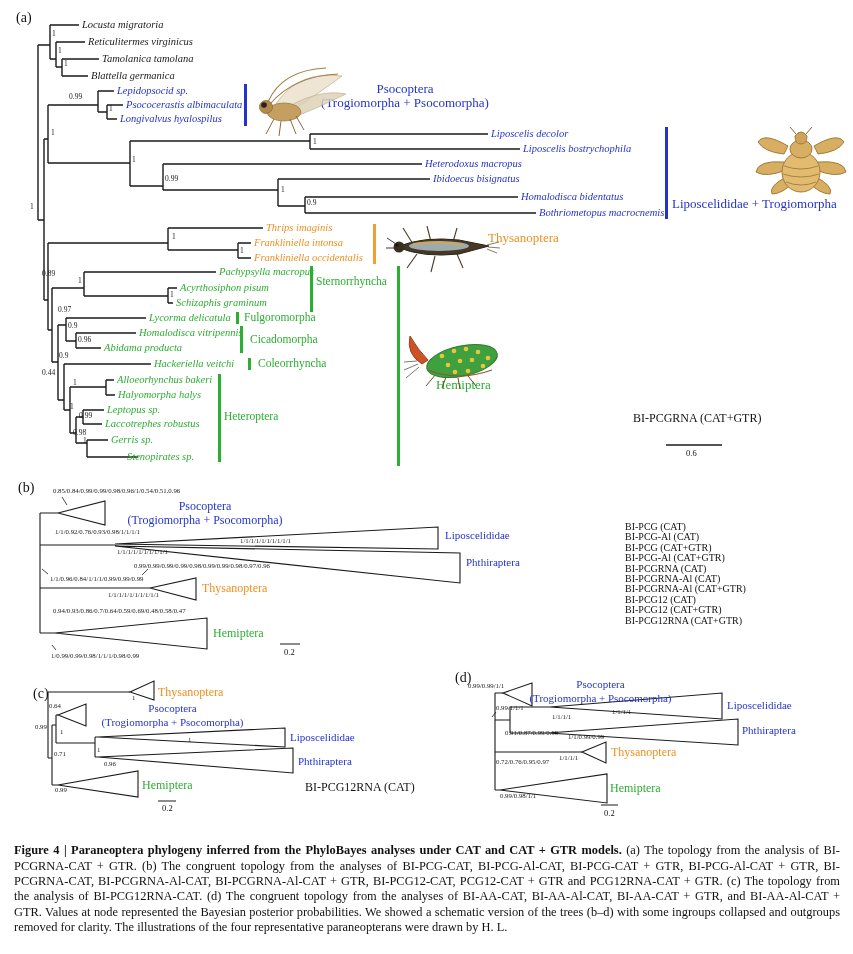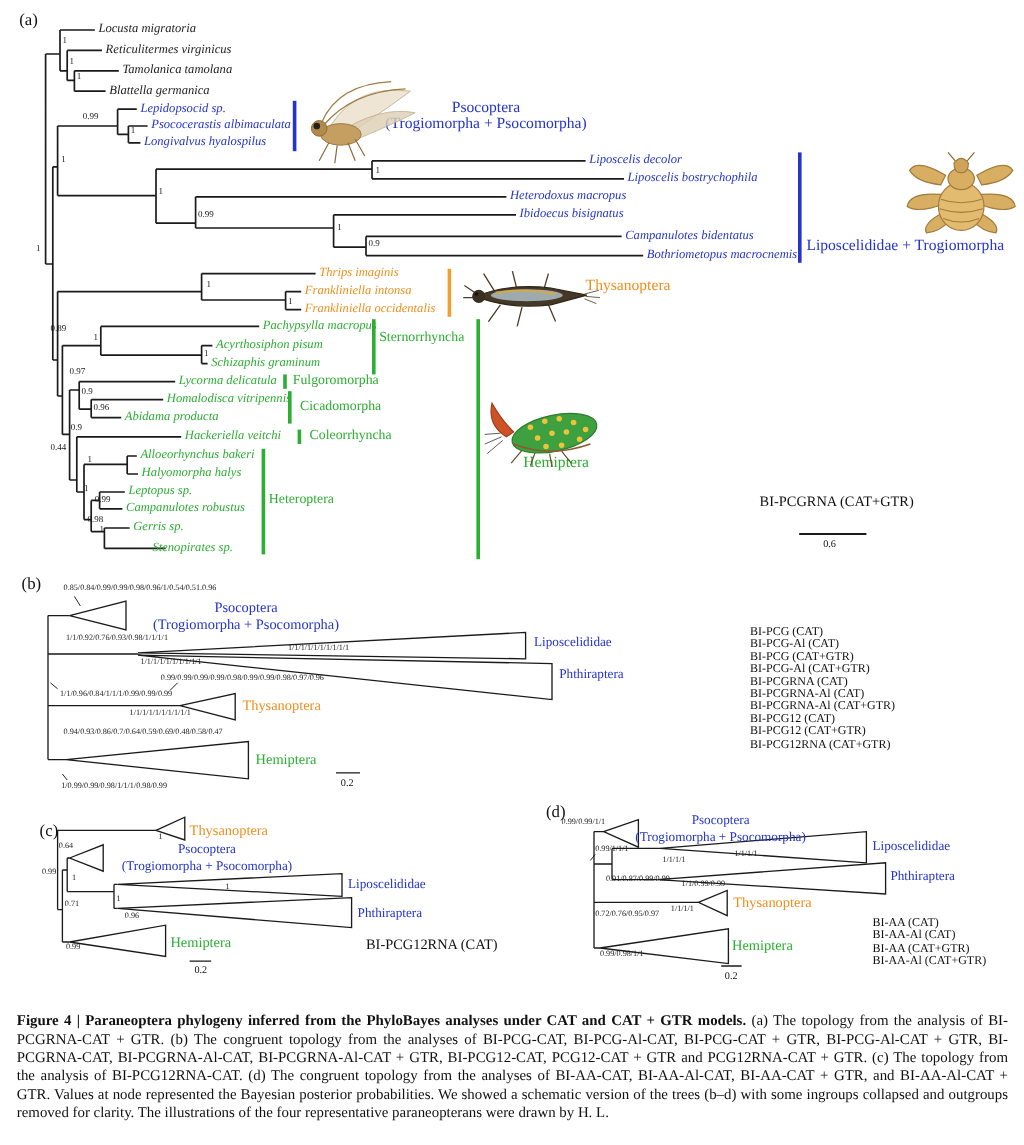--- a/index.html
+++ b/index.html
@@ -76,36 +76,36 @@
   <span class="abs tip black" style="left:88px;top:36px">Reticulitermes virginicus</span>
   <span class="abs tip black" style="left:102px;top:53px">Tamolanica tamolana</span>
   <span class="abs tip black" style="left:91px;top:70px">Blattella germanica</span>
   <span class="abs tip blue" style="left:117px;top:85px">Lepidopsocid sp.</span>
   <span class="abs tip blue" style="left:126px;top:99px">Psococerastis albimaculata</span>
   <span class="abs tip blue" style="left:120px;top:113px">Longivalvus hyalospilus</span>
   <span class="abs tip blue" style="left:491px;top:128px">Liposcelis decolor</span>
   <span class="abs tip blue" style="left:523px;top:143px">Liposcelis bostrychophila</span>
   <span class="abs tip blue" style="left:425px;top:158px">Heterodoxus macropus</span>
   <span class="abs tip blue" style="left:433px;top:173px">Ibidoecus bisignatus</span>
-  <span class="abs tip blue" style="left:521px;top:191px">Campanulotes bidentatus</span>
+  <span class="abs tip blue" style="left:521px;top:191px">Homalodisca bidentatus</span>
   <span class="abs tip blue" style="left:539px;top:207px">Bothriometopus macrocnemis</span>
   <span class="abs tip orange" style="left:266px;top:222px">Thrips imaginis</span>
   <span class="abs tip orange" style="left:254px;top:237px">Frankliniella intonsa</span>
   <span class="abs tip orange" style="left:254px;top:252px">Frankliniella occidentalis</span>
   <span class="abs tip green" style="left:219px;top:266px">Pachypsylla macropus</span>
   <span class="abs tip green" style="left:180px;top:282px">Acyrthosiphon pisum</span>
   <span class="abs tip green" style="left:176px;top:297px">Schizaphis graminum</span>
   <span class="abs tip green" style="left:149px;top:312px">Lycorma delicatula</span>
   <span class="abs tip green" style="left:139px;top:327px">Homalodisca vitripennis</span>
   <span class="abs tip green" style="left:104px;top:342px">Abidama producta</span>
   <span class="abs tip green" style="left:154px;top:358px">Hackeriella veitchi</span>
   <span class="abs tip green" style="left:117px;top:374px">Alloeorhynchus bakeri</span>
   <span class="abs tip green" style="left:118px;top:389px">Halyomorpha halys</span>
   <span class="abs tip green" style="left:107px;top:404px">Leptopus sp.</span>
-  <span class="abs tip green" style="left:105px;top:418px">Campanulotes robustus</span>
+  <span class="abs tip green" style="left:105px;top:418px">Laccotrephes robustus</span>
   <span class="abs tip green" style="left:111px;top:434px">Gerris sp.</span>
   <span class="abs tip green" style="left:127px;top:451px">Stenopirates sp.</span>
 
   <span class="abs sup" style="left:52px;top:29px">1</span>
   <span class="abs sup" style="left:58px;top:46px">1</span>
   <span class="abs sup" style="left:64px;top:59px">1</span>
   <span class="abs sup" style="left:69px;top:92px">0.99</span>
   <span class="abs sup" style="left:109px;top:104px">1</span>
   <span class="abs sup" style="left:51px;top:128px">1</span>
   <span class="abs sup" style="left:30px;top:202px">1</span>
@@ -277,23 +277,17 @@
 
   <div class="abs twoLine blue clade11" style="left:518px;top:677px;width:165px">
     <div>Psocoptera</div>
     <div>(Trogiomorpha + Psocomorpha)</div>
   </div>
   <span class="abs blue clade11" style="left:727px;top:699px">Liposcelididae</span>
   <span class="abs blue clade11" style="left:742px;top:724px">Phthiraptera</span>
   <span class="abs orange clade12" style="left:611px;top:745px">Thysanoptera</span>
   <span class="abs green clade12" style="left:610px;top:781px">Hemiptera</span>
 
-  <div class="abs analyses" style="left:727px;top:765px">
-    <div>BI-AA (CAT)</div>
-    <div>BI-AA-Al (CAT)</div>
-    <div>BI-AA (CAT+GTR)</div>
-    <div>BI-AA-Al (CAT+GTR)</div>
-  </div>
   <span class="abs scaleLab" style="left:604px;top:808px">0.2</span>
 
   <p id="caption"><strong>Figure 4 | Paraneoptera phylogeny inferred from the PhyloBayes analyses under CAT and CAT + GTR models.</strong><span> (a) The topology from the analysis of BI-PCGRNA-CAT + GTR. (b) The congruent topology from the analyses of BI-PCG-CAT, BI-PCG-Al-CAT, BI-PCG-CAT + GTR, BI-PCG-Al-CAT + GTR, BI-PCGRNA-CAT, BI-PCGRNA-Al-CAT, BI-PCGRNA-Al-CAT + GTR, BI-PCG12-CAT, PCG12-CAT + GTR and PCG12RNA-CAT + GTR. (c) The topology from the analysis of BI-PCG12RNA-CAT. (d) The congruent topology from the analyses of BI-AA-CAT, BI-AA-Al-CAT, BI-AA-CAT + GTR, and BI-AA-Al-CAT + GTR. Values at node represented the Bayesian posterior probabilities. We showed a schematic version of the trees (b–d) with some ingroups collapsed and outgroups removed for clarity. The illustrations of the four representative paraneopterans were drawn by H. L.</span></p>
 
 </div>
 
 </body></html>

